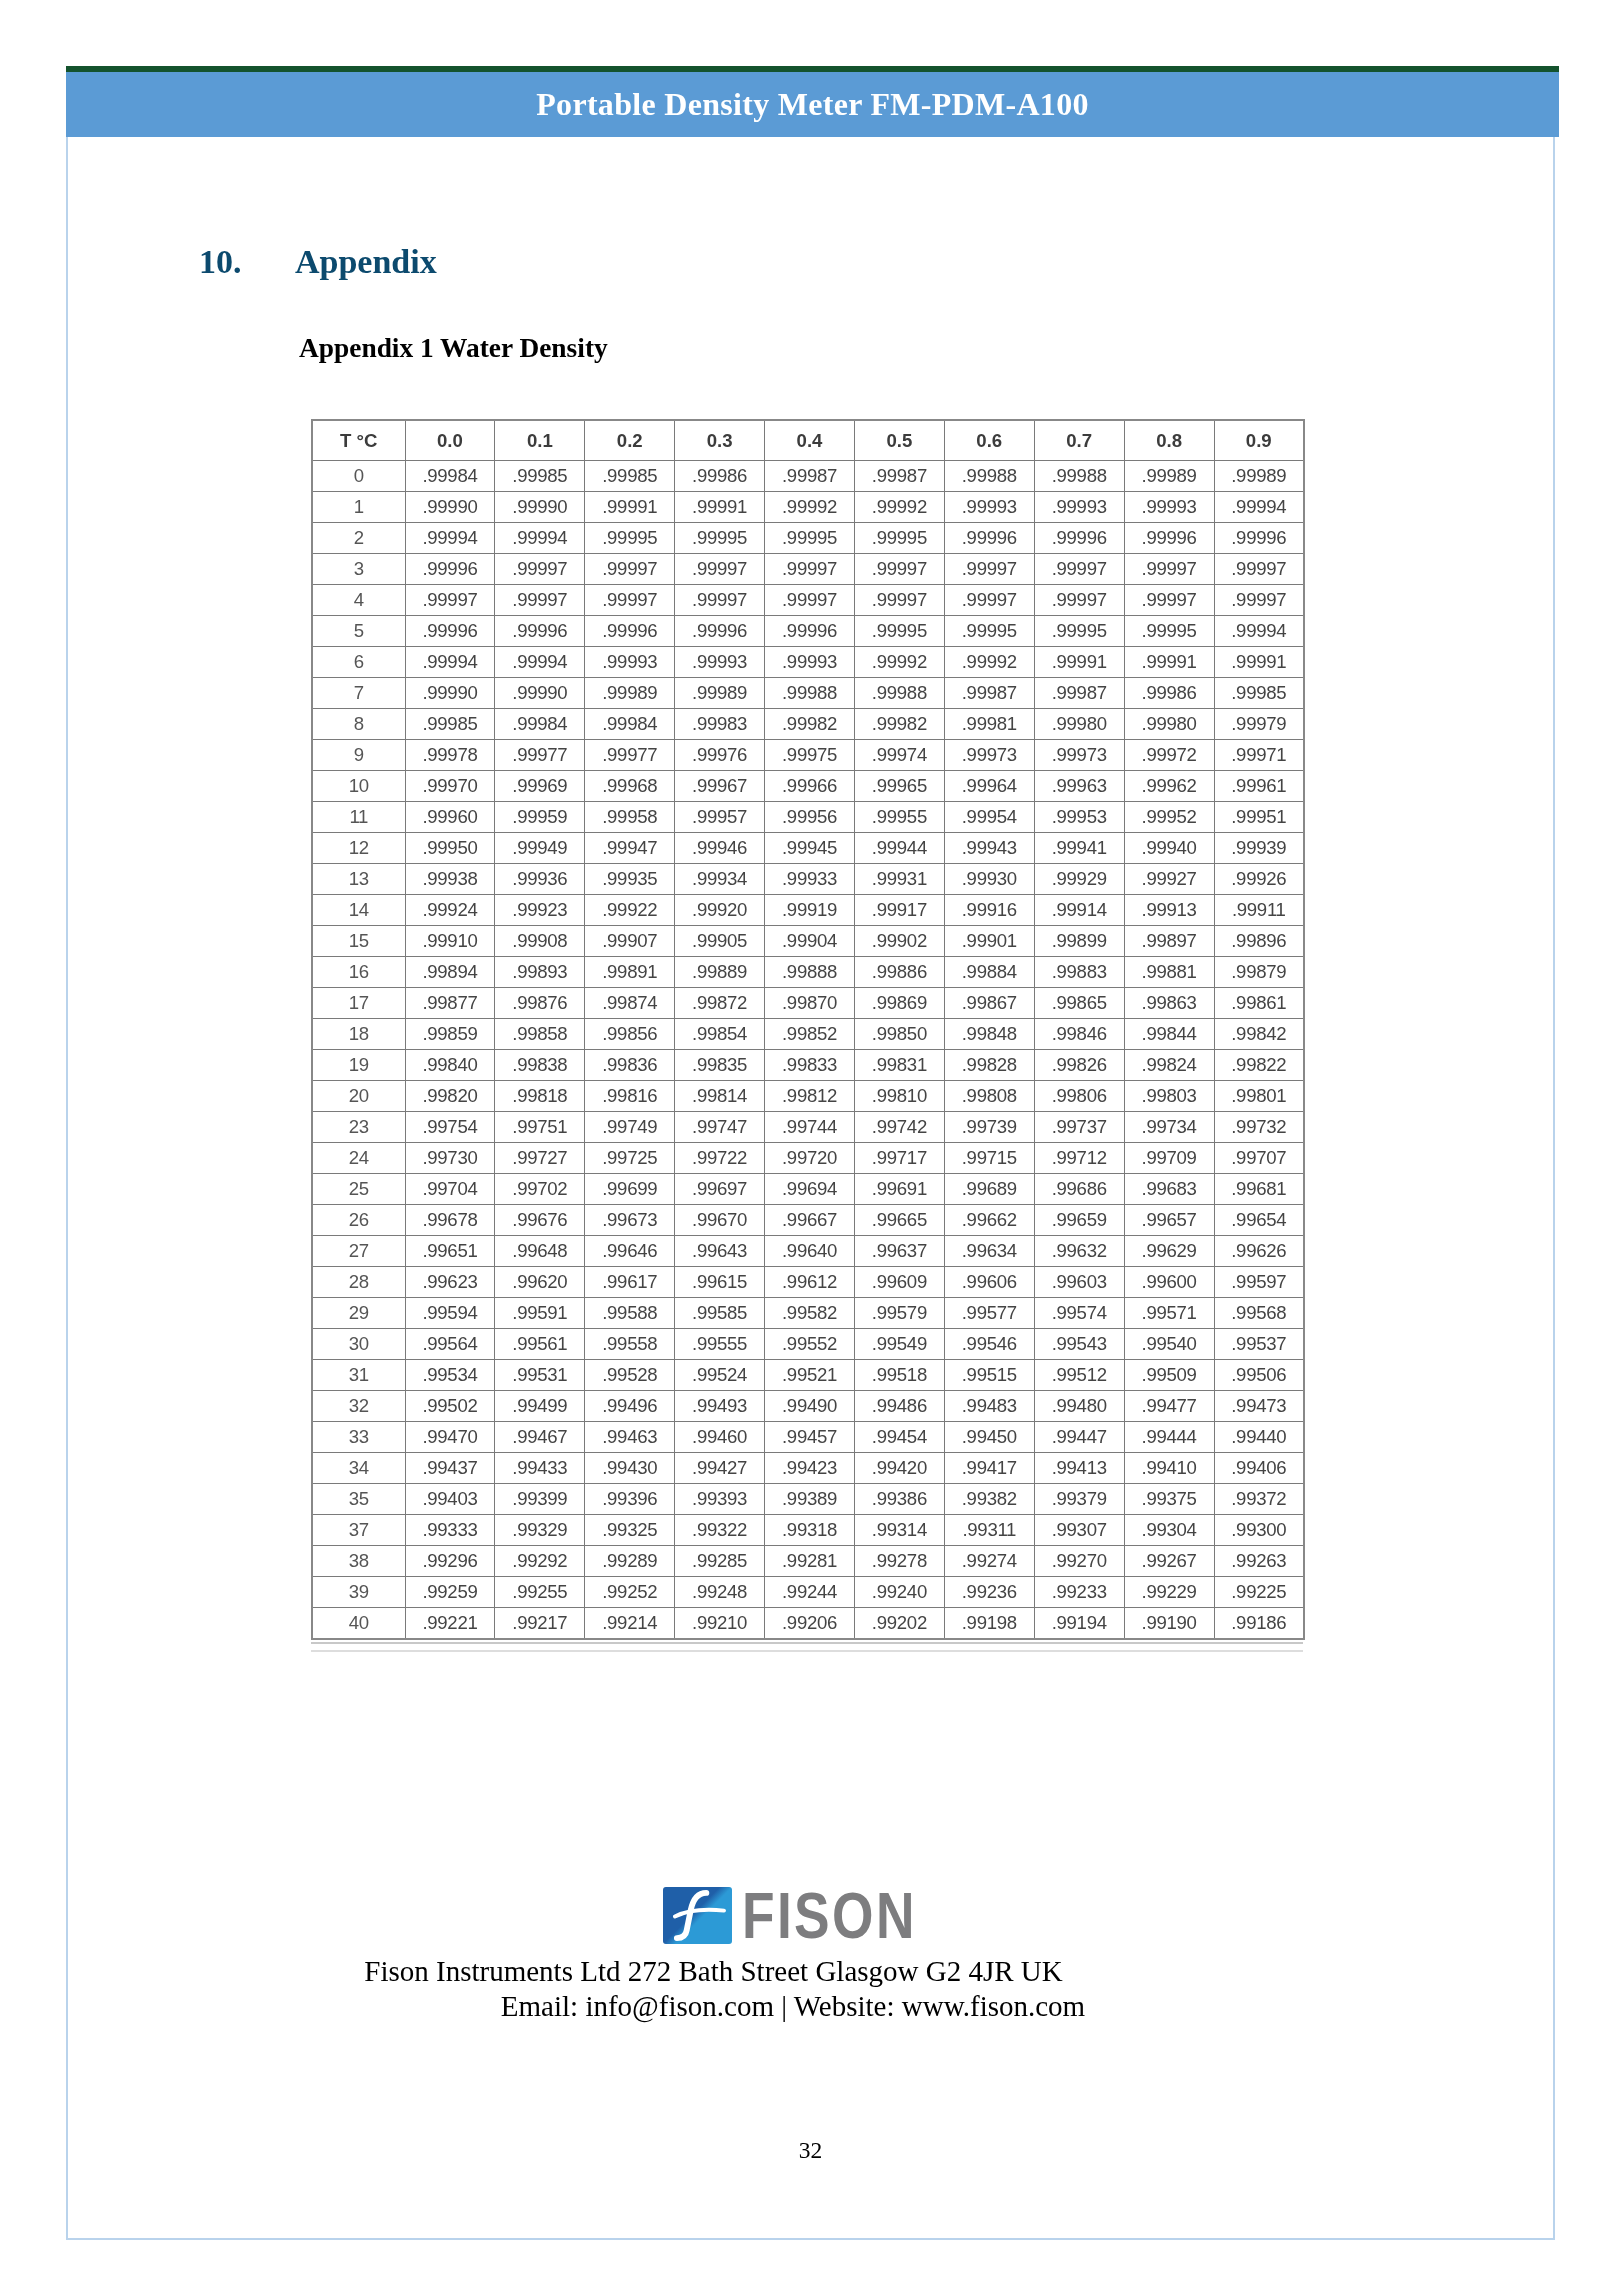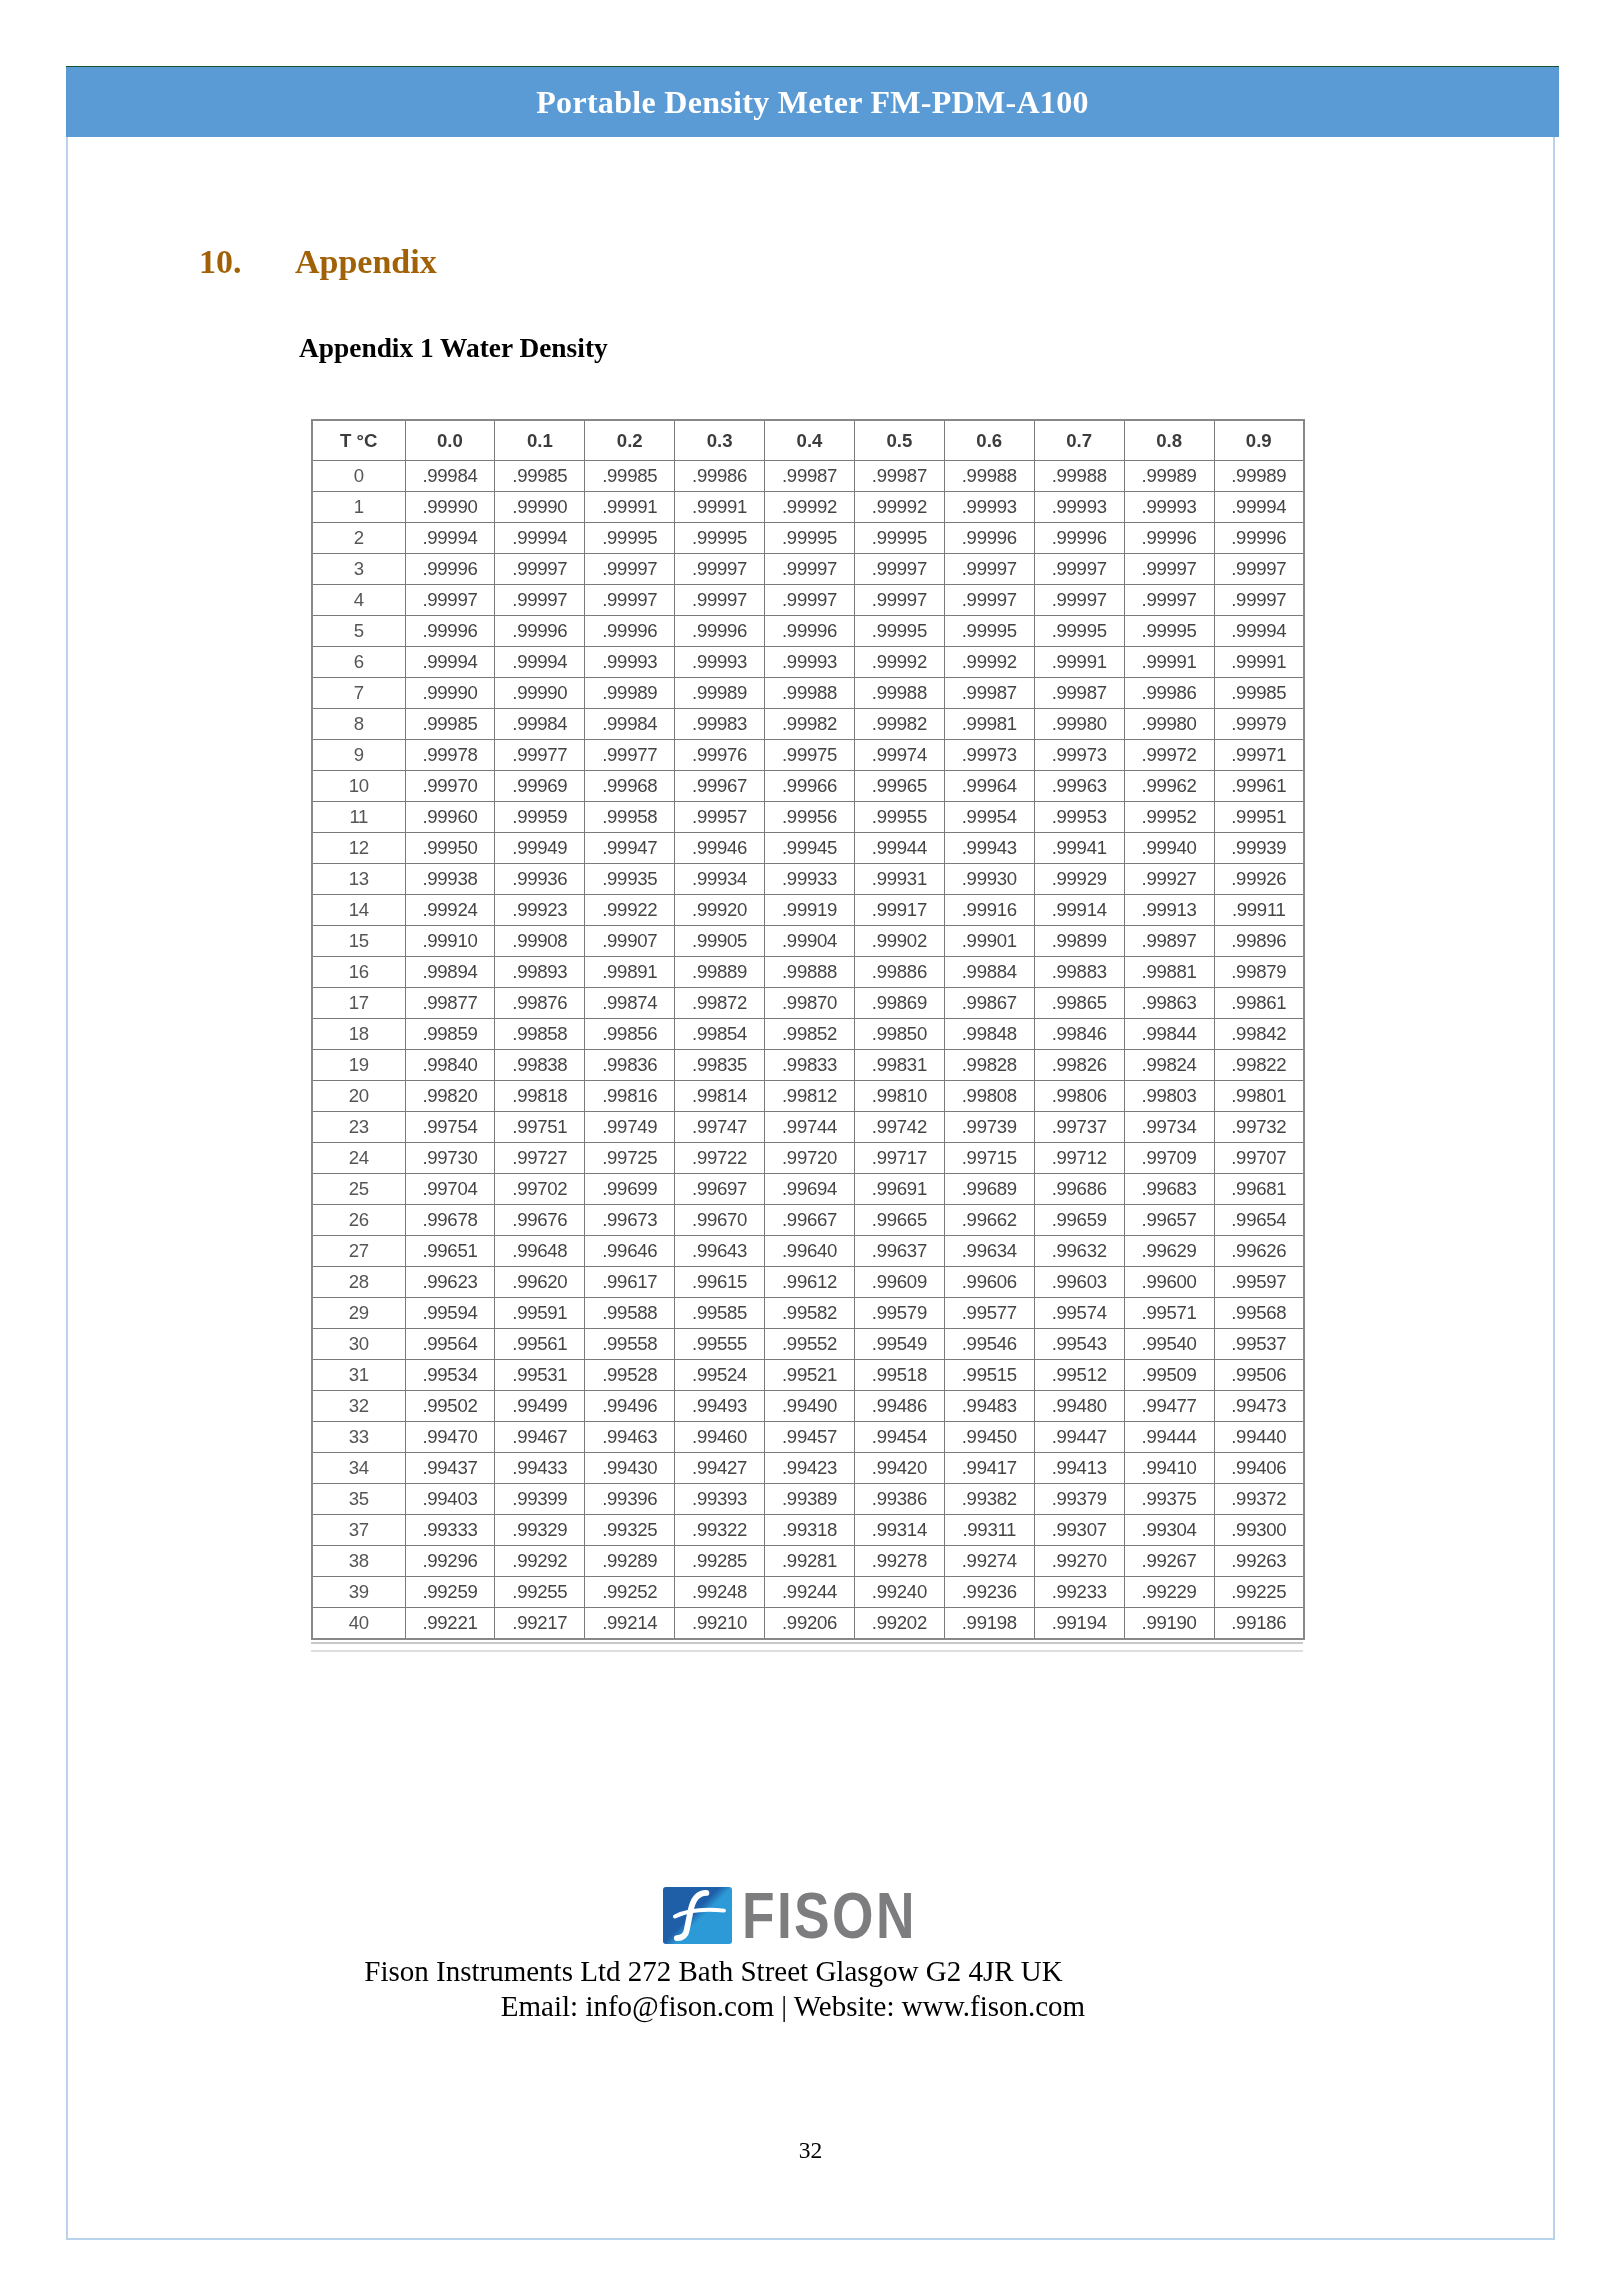--- a/index.html
+++ b/index.html
@@ -3,26 +3,26 @@
   <meta charset="utf-8">
   <style>
     html, body { margin: 0; padding: 0; background: #ffffff; }
     body { width: 1621px; height: 2293px; position: relative; overflow: hidden;
            font-family: "Liberation Serif", "DejaVu Serif", serif; color: #000; }
 
     .page-frame { position: absolute; left: 66px; top: 66px; width: 1489px; height: 2174px;
                   border: 2px solid #b9d3ec; border-top: none; box-sizing: border-box; }
 
     .header-band { position: absolute; left: 66px; top: 66px; width: 1493px; height: 71px;
-                   background: #5b9bd5; border-top: 1px solid #14532d; box-sizing: border-box;
+                   background: #5b9bd5; border-top: 6px solid #14532d; box-sizing: border-box;
                    display: flex; align-items: center; justify-content: center; }
     .header-title { color: #ffffff; font-family: "Liberation Serif", "DejaVu Serif", serif;
                     font-weight: bold; font-size: 32px; letter-spacing: 0.3px; }
 
-    .section-heading { position: absolute; left: 199px; top: 243px; color: #a16207;
+    .section-heading { position: absolute; left: 199px; top: 243px; color: #0c4a6e;
                        font-weight: bold; font-size: 34px; display: flex; }
     .section-num { width: 96px; }
 
     .sub-heading { position: absolute; left: 299px; top: 333px; font-weight: bold; font-size: 27.4px; color: #000; }
 
     .table-wrap { position: absolute; left: 311px; top: 419px; width: 996px; }
     table.density { border-collapse: collapse; width: 994px; table-layout: fixed;
                     font-family: "Liberation Sans", "DejaVu Sans", sans-serif;
                     color: #444; border: 2px solid #888; }
     table.density col.c-t { width: 93px; }

